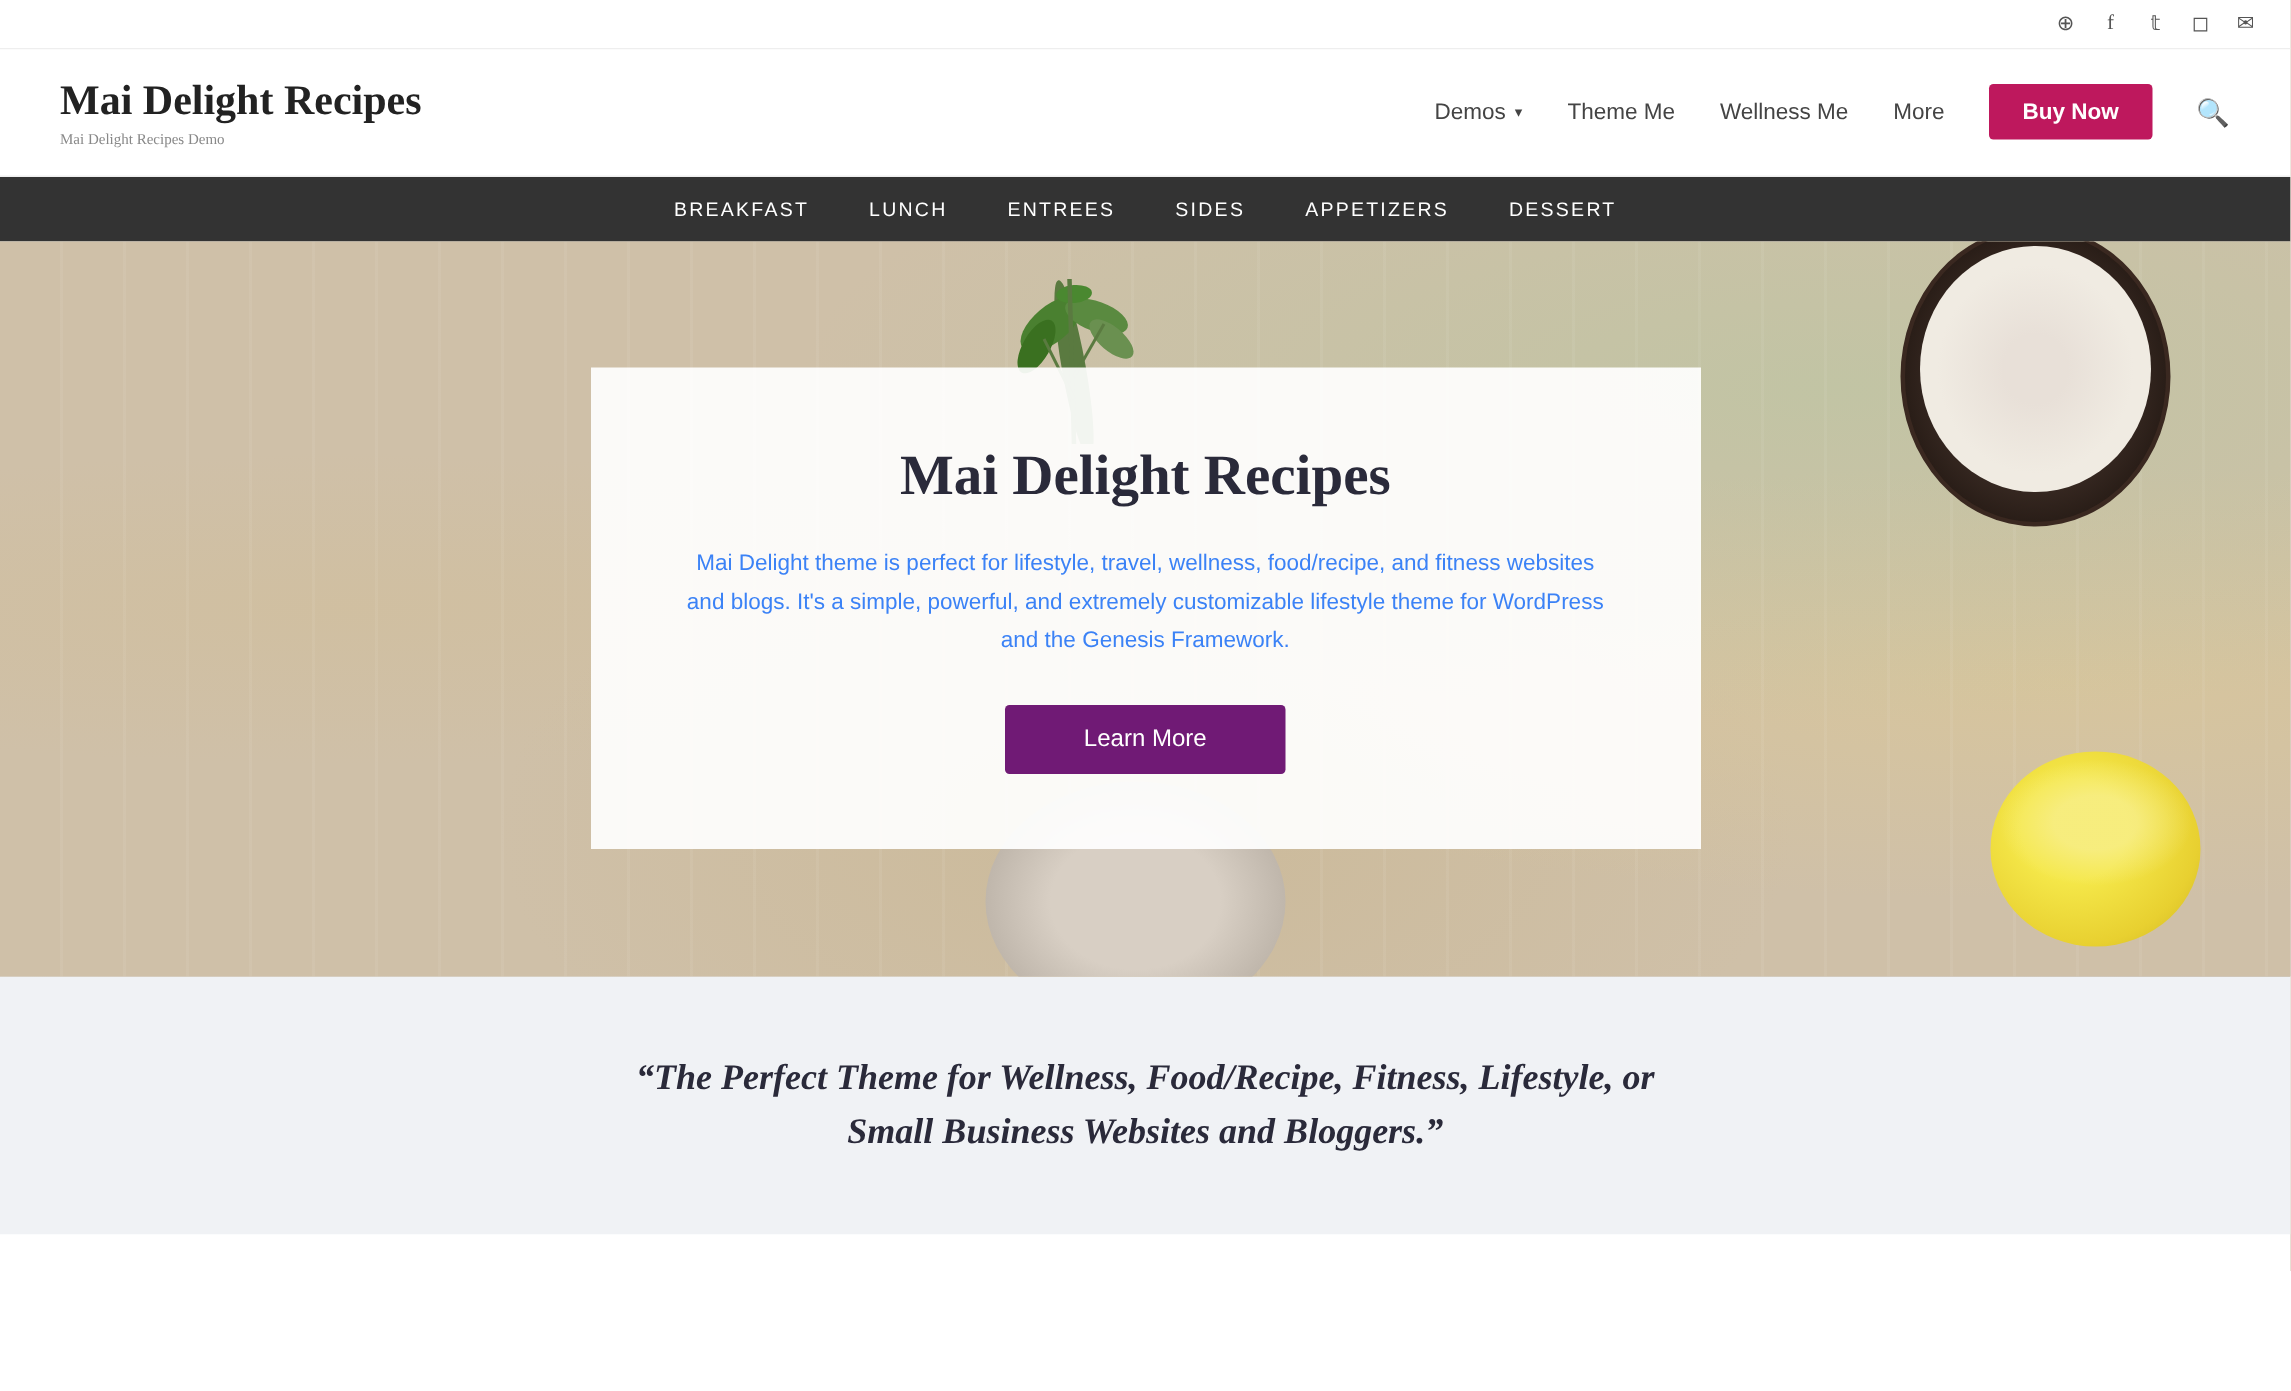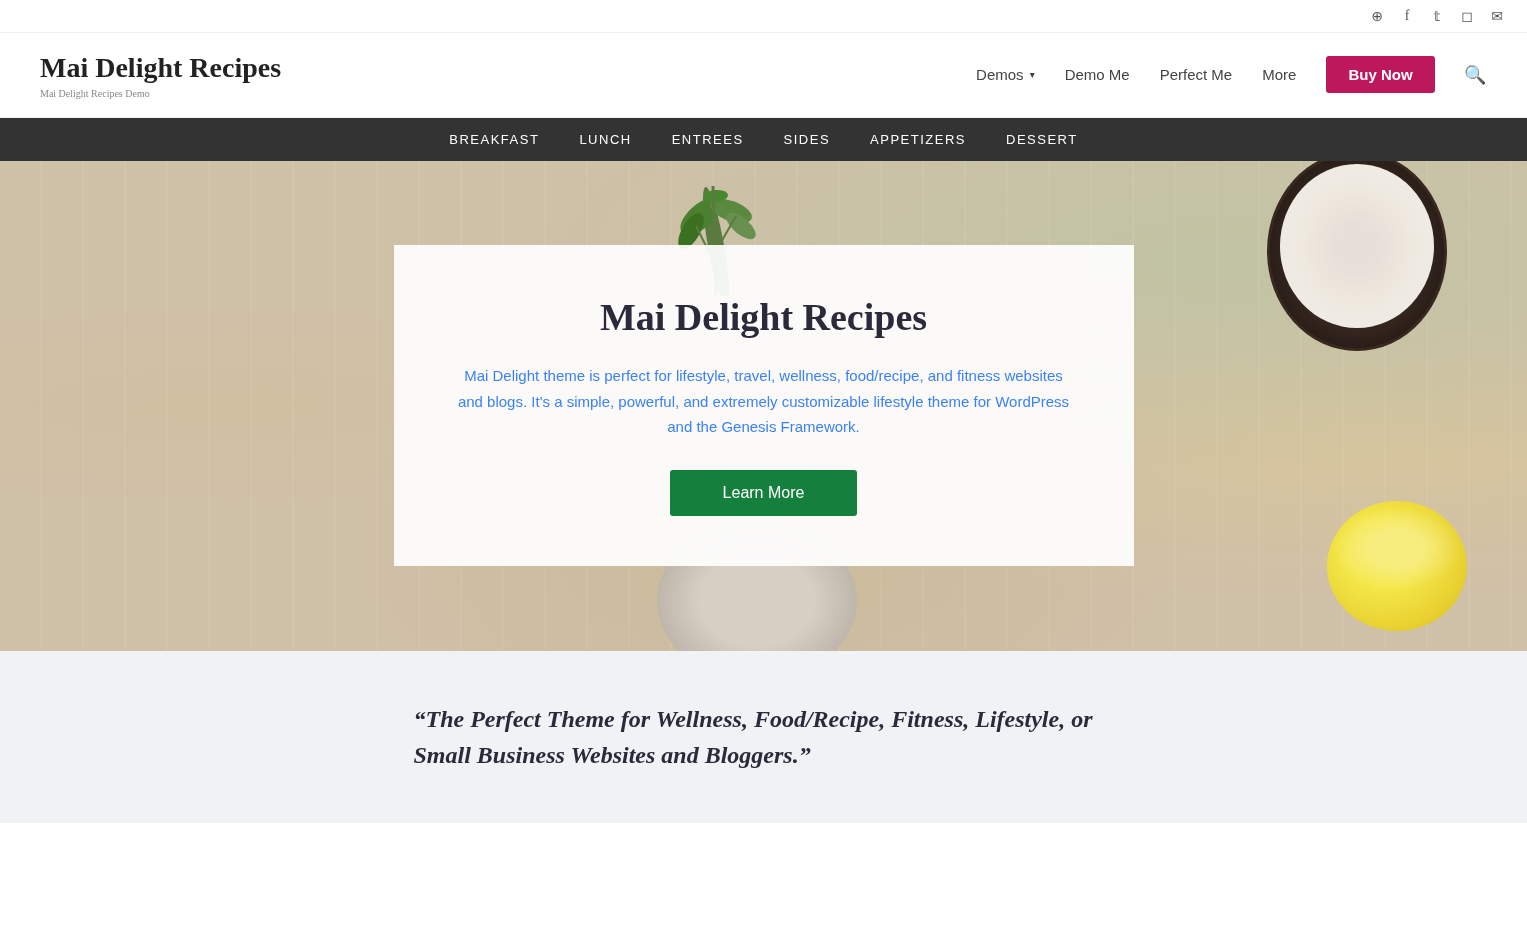--- a/index.html
+++ b/index.html
@@ -210,34 +210,35 @@
       font-family: Georgia, serif;
     }
     .hero-desc {
       font-size: 15px;
       color: #3b82f6;
       line-height: 1.7;
       margin-bottom: 30px;
       font-family: Arial, sans-serif;
     }
     .learn-more-btn {
-      background: #15803d;
+      background: #701a75;
       color: #fff;
       padding: 14px 53px;
       border: none;
       border-radius: 3px;
       font-size: 16px;
       cursor: pointer;
       font-family: Arial, sans-serif;
     }
 
     
     .quote-section {
       background: #f0f2f5;
       padding: 50px 60px;
+      text-align: center;
     }
     .quote-text {
       font-size: 24px;
       font-style: italic;
       font-weight: 700;
       color: #2a2a3a;
       max-width: 700px;
       margin: 0 auto;
       line-height: 1.5;
       font-family: Georgia, serif;
@@ -263,22 +264,22 @@
 <header class="header">
   <div class="logo-area">
     <span class="logo-title">Mai Delight Recipes</span>
     <span class="logo-subtitle">Mai Delight Recipes Demo</span>
   </div>
   <nav class="nav-area">
     <a class="nav-item">
       <span>Demos</span>
       <span class="chevron">▾</span>
     </a>
-    <a class="nav-item">Demo Me</a>
-    <a class="nav-item">Perfect Me</a>
+    <a class="nav-item">Theme Me</a>
+    <a class="nav-item">Wellness Me</a>
     <a class="nav-item">More</a>
     <button class="nav-btn">Buy Now</button>
     <span class="search-icon-wrap">🔍</span>
   </nav>
 </header>
 
 <nav class="category-nav">
   <span class="cat-item">BREAKFAST</span>
   <span class="cat-item">LUNCH</span>
   <span class="cat-item">ENTREES</span>

